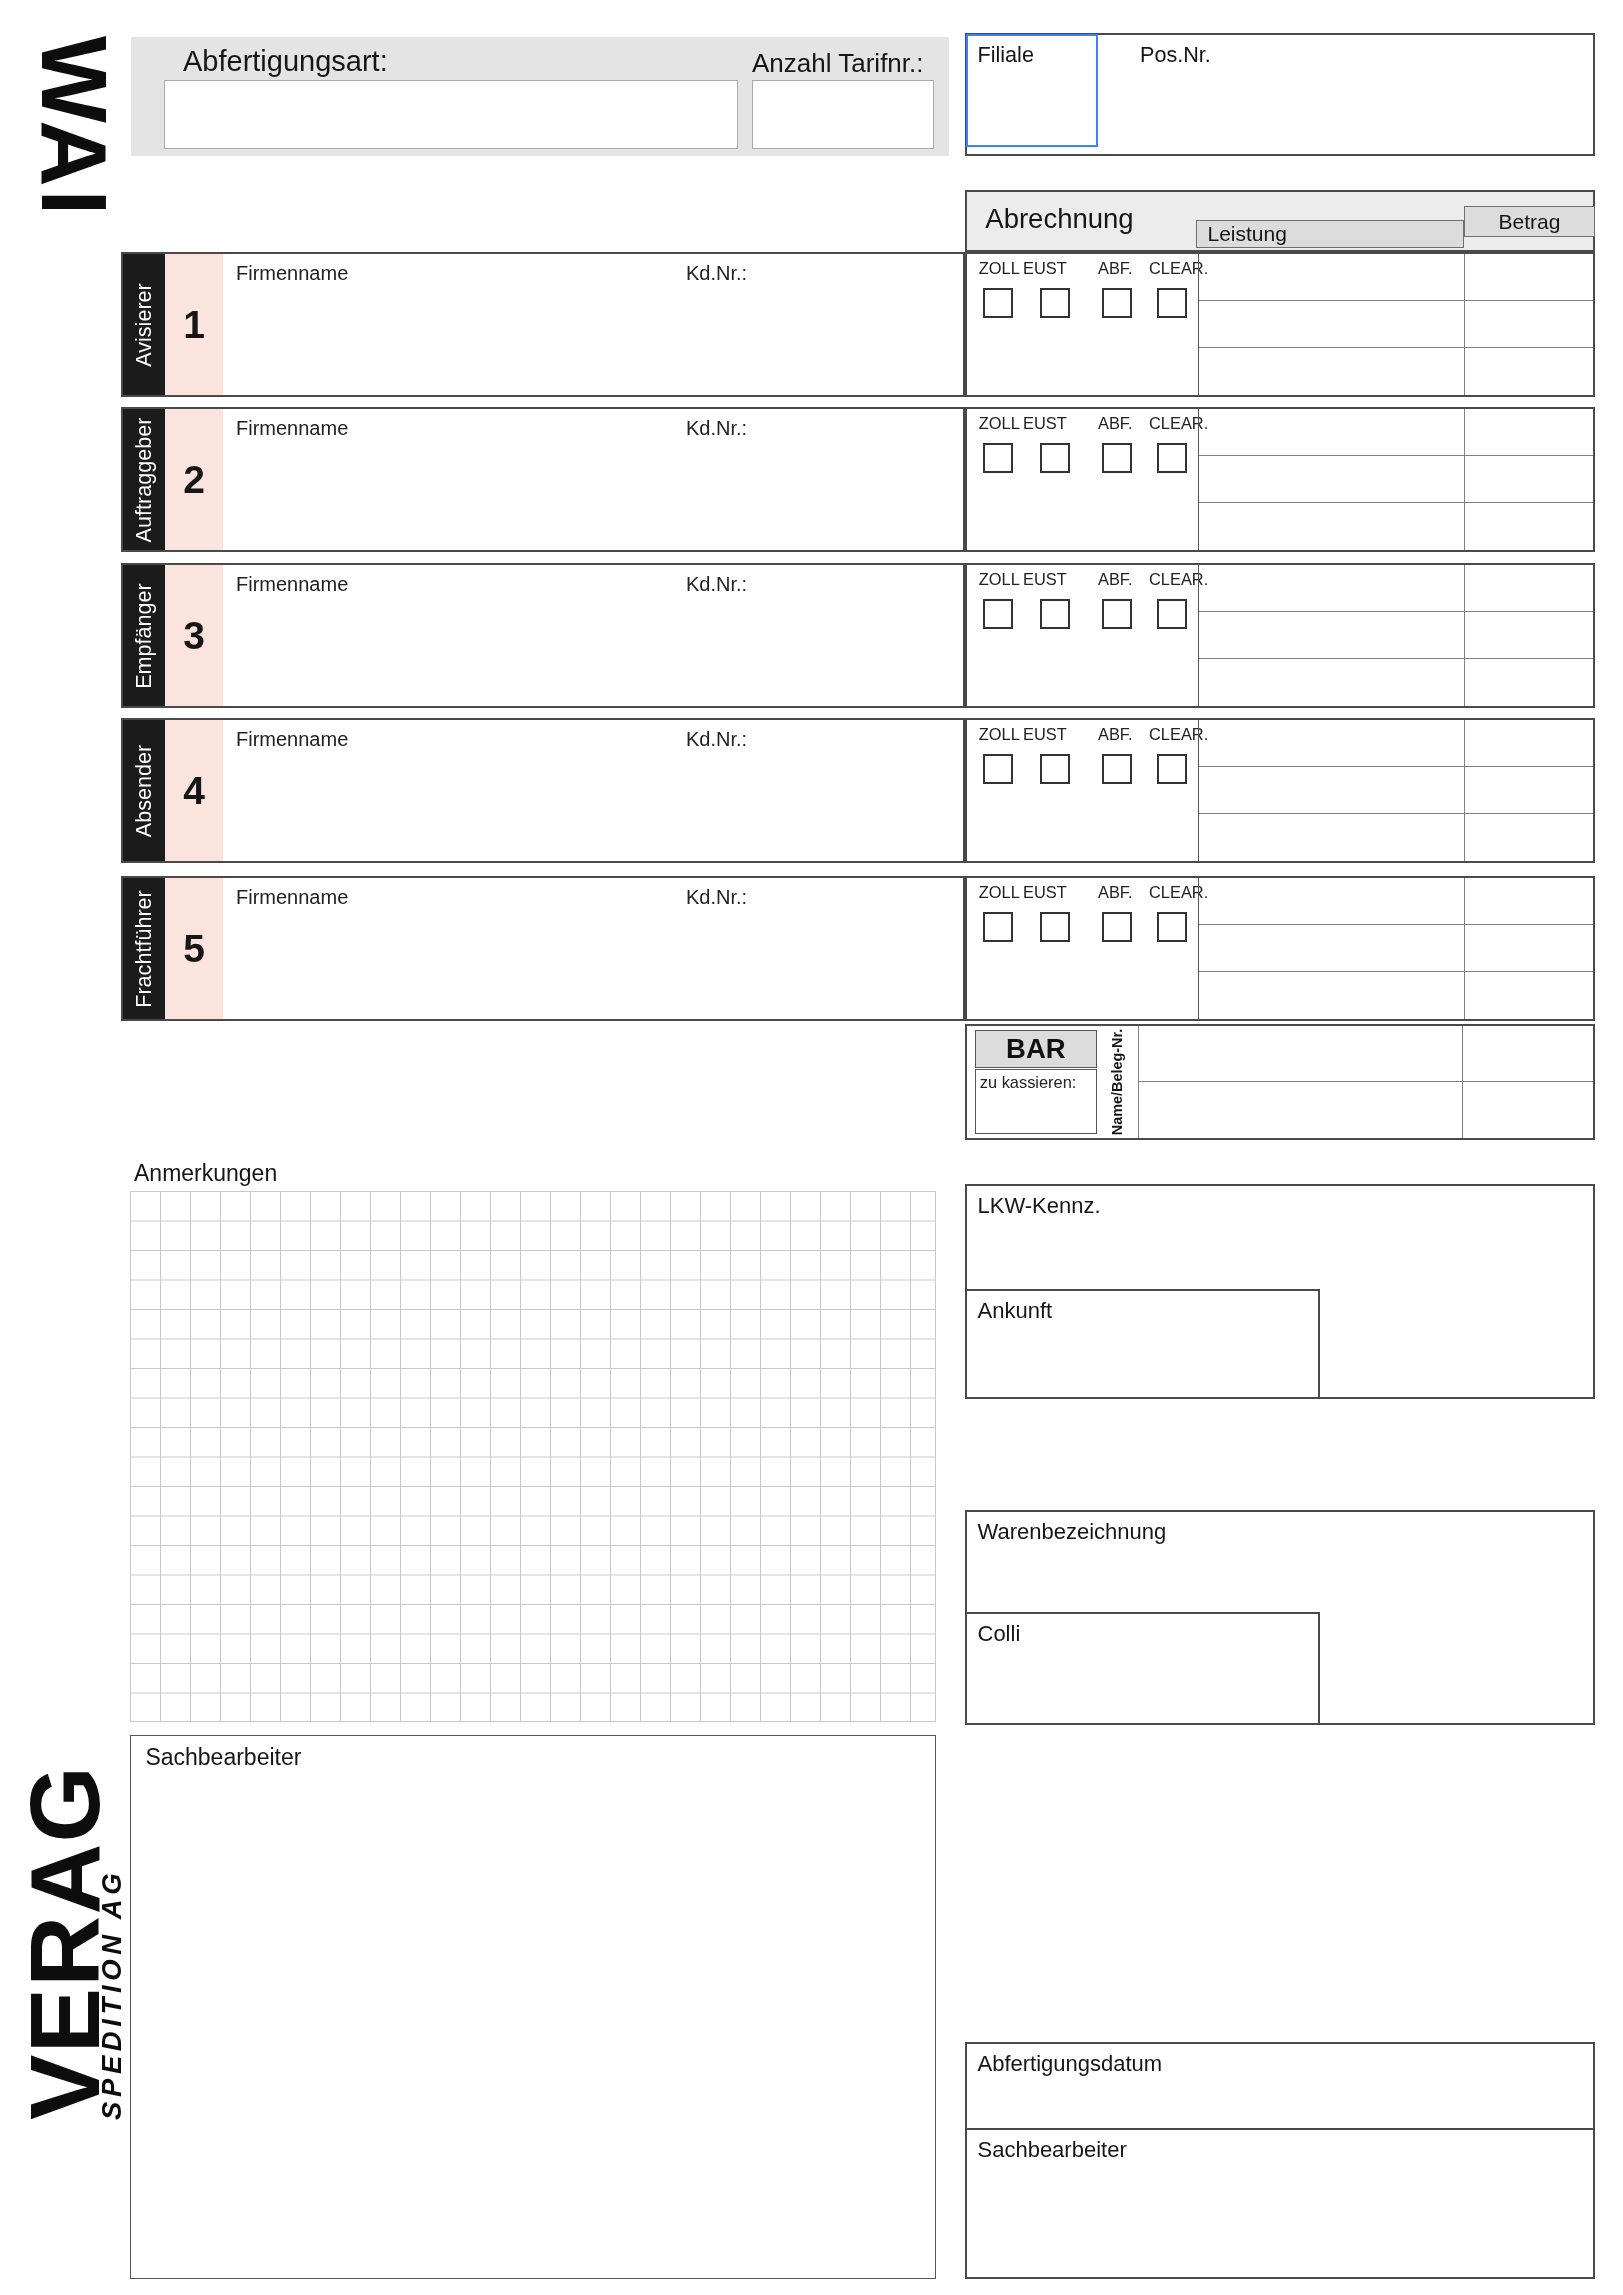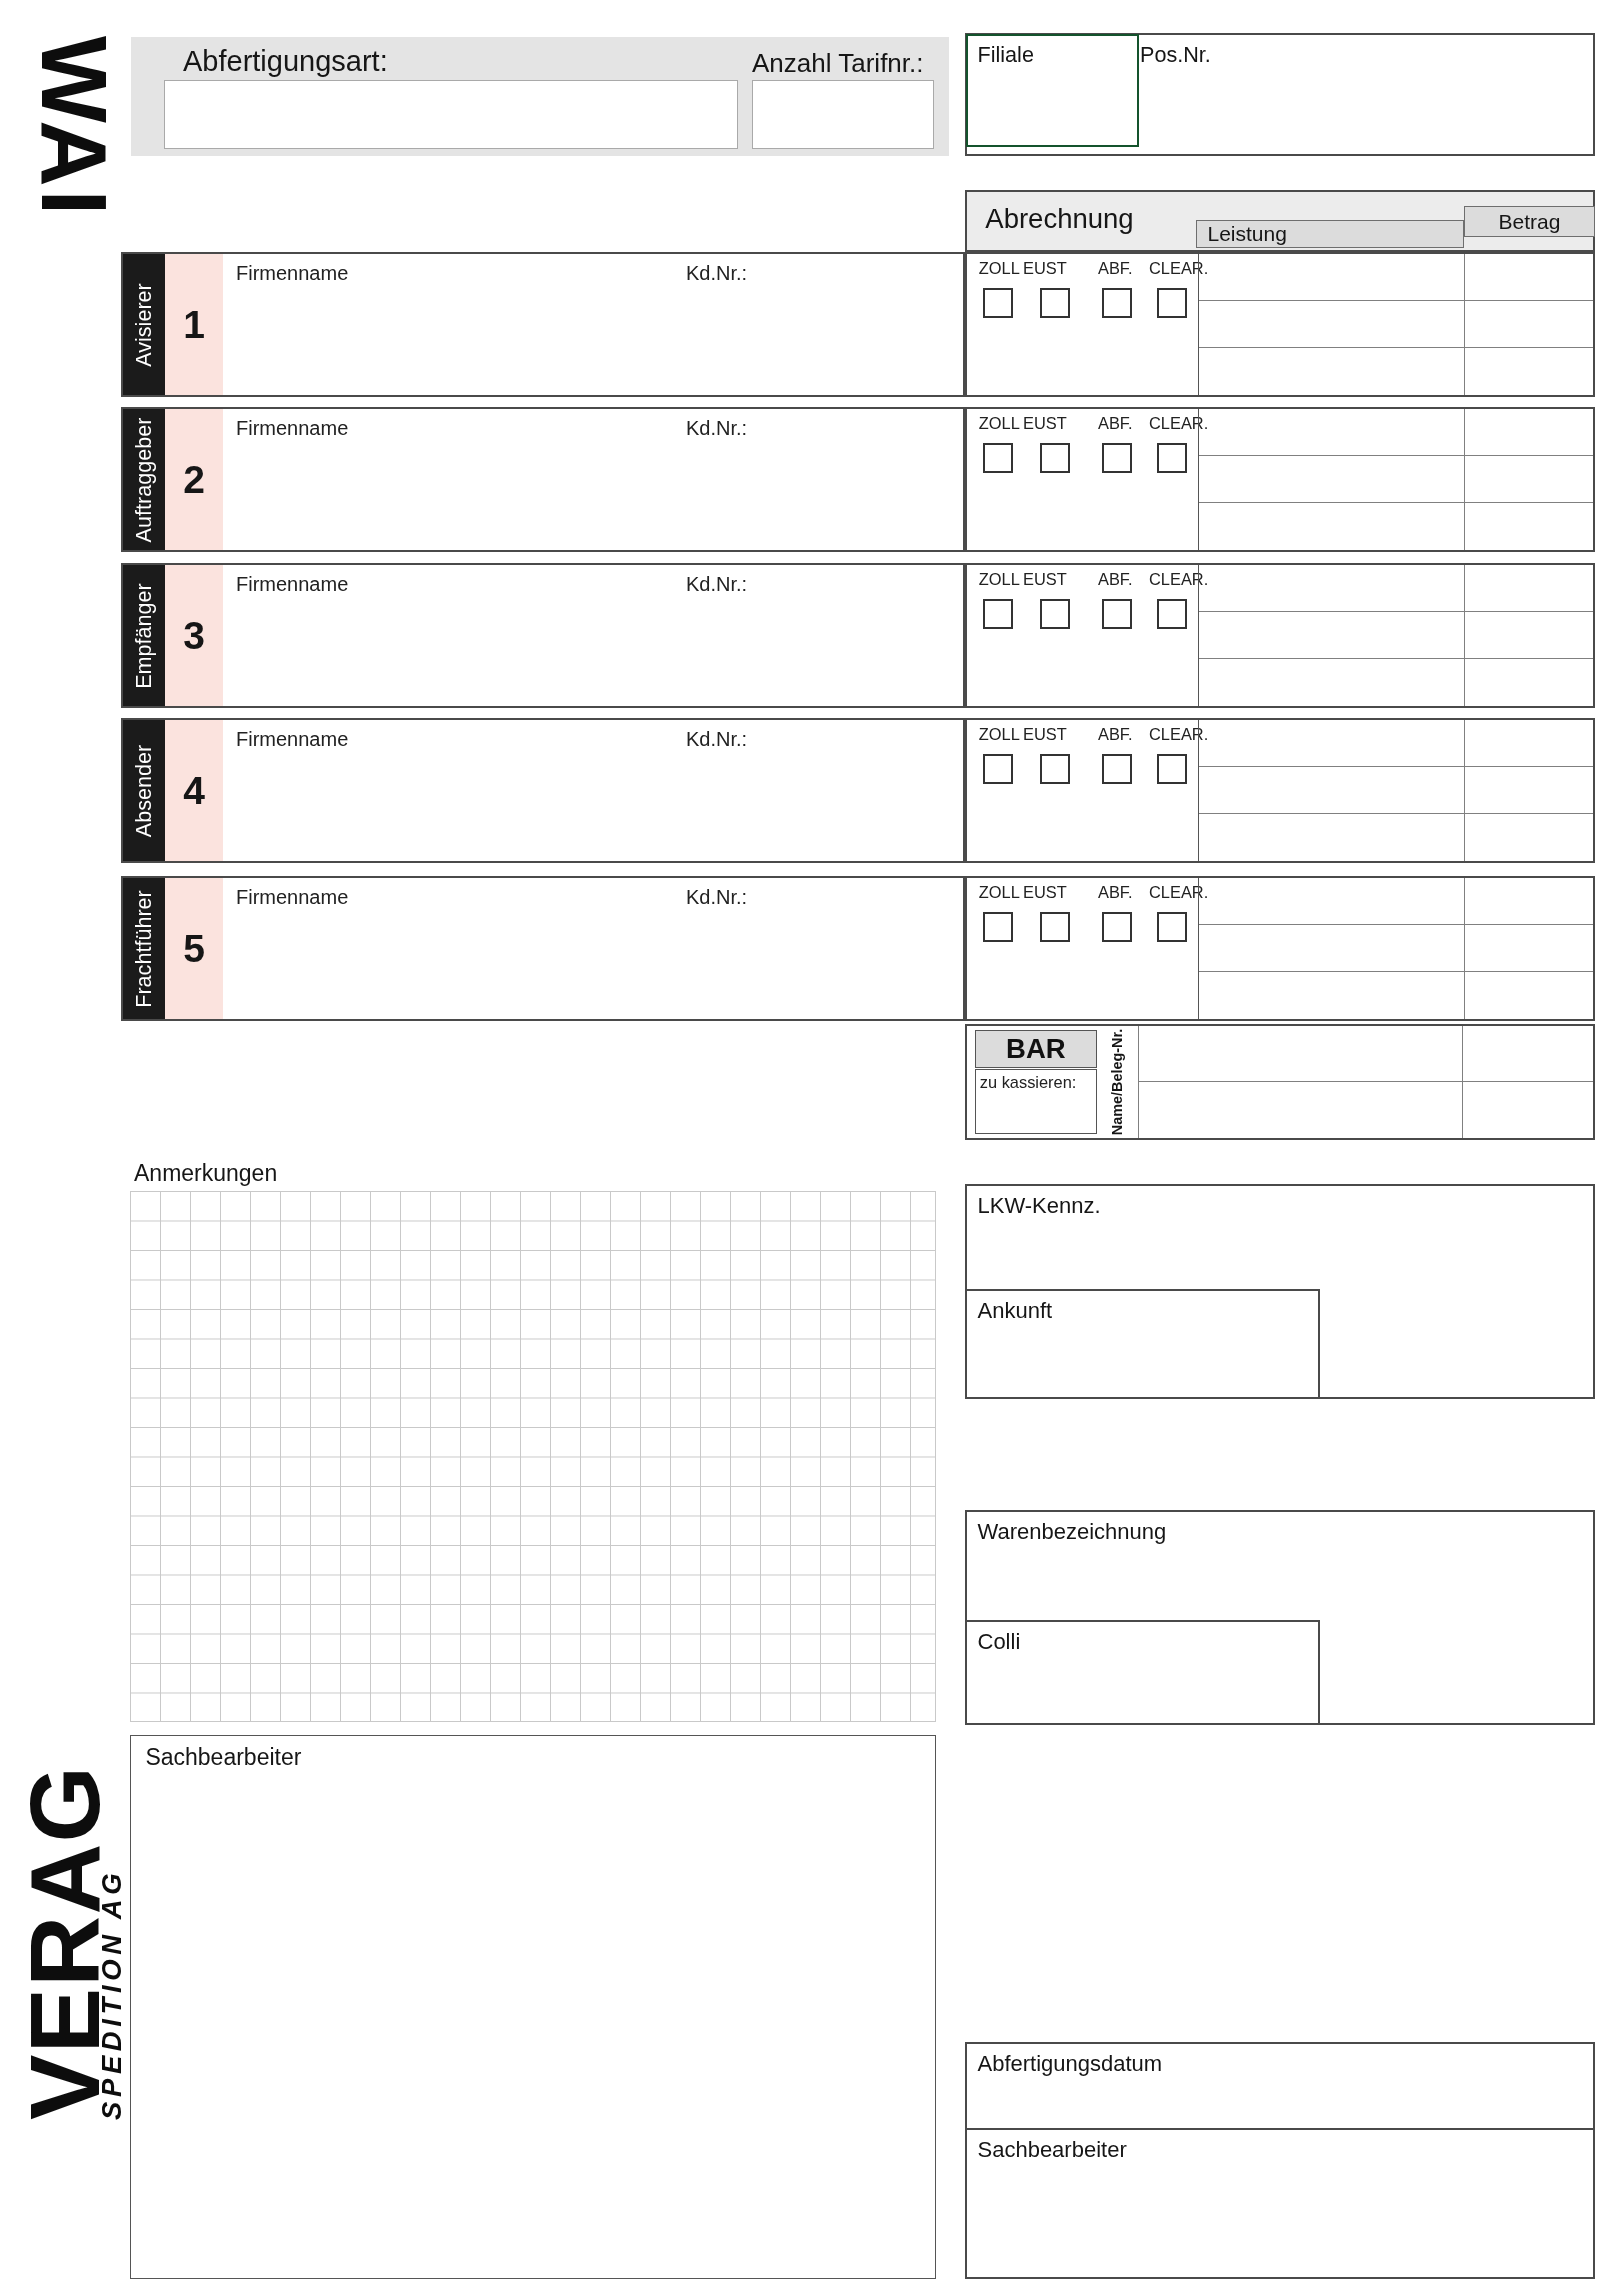--- a/index.html
+++ b/index.html
@@ -16,21 +16,21 @@
     font-size:92px; line-height:92px; font-weight:bold; letter-spacing:2.6px; white-space:nowrap; color:#0d0d0d;
   }
   .hdr-gray { left:131px; top:37px; width:818px; height:119px; background:#e4e4e4; }
   .hdr-gray .lbl-abf { position:absolute; left:52px; top:7.9px; font-size:29px; color:#161616; }
   .hdr-gray .lbl-anz { position:absolute; left:621px; top:10.5px; font-size:26px; color:#161616; }
   .inp { background:#fff; border:1.3px solid #a9a9a9; position:absolute; box-sizing:border-box; }
   .inp-abf { left:33px; top:43px; width:574px; height:69px; }
   .inp-anz { left:621px; top:43px; width:182px; height:69px; }
 
   .filiale-outer { left:965px; top:33px; width:630px; height:123px; border:2px solid #4a4a4a; background:#fff; }
-  .filiale-box { position:absolute; left:-0.7px; top:-0.7px; width:173px; height:113px; border:2px solid #14532d; box-sizing:border-box; }
+  .filiale-box { position:absolute; left:-0.7px; top:-0.7px; width:132px; height:113px; border:2px solid #3b82f6; box-sizing:border-box; }
   .filiale-box span, .posnr-lbl { font-size:21.6px; color:#161616; }
   .filiale-box span { position:absolute; left:9.2px; top:5.2px; }
   .posnr-lbl { position:absolute; left:173px; top:6.5px; }
 
   
   .abr-hdr { left:965px; top:190px; width:630px; height:62px; background:#ececec; border:2px solid #4a4a4a; }
   .abr-title { position:absolute; left:18.3px; top:10.5px; font-size:27.5px; color:#161616; }
   .hdr-cell { position:absolute; background:#dcdcdc; border:1.3px solid #6e6e6e; box-sizing:border-box;
               font-size:21px; color:#161616; display:flex; align-items:center; }
   .hdr-cell.leistung { left:229px; top:27.5px; width:268px; height:28px; padding-left:10.5px; }
@@ -85,21 +85,21 @@
 
   
   .rp-box { border:2px solid #4a4a4a; background:#fff; }
   .rp-label { position:absolute; left:10.5px; top:6.5px; font-size:22px; color:#161616; }
   .lkw-box   { left:965px; top:1184px; width:630px; height:215px; }
   .waren-box { left:965px; top:1510px; width:630px; height:215px; }
   .datum-box { left:965px; top:2042px; width:630px; height:237px; }
   .sub-left  { position:absolute; left:0; bottom:0; width:353px; border-top:2px solid #4a4a4a; border-right:2px solid #4a4a4a; box-sizing:border-box; }
   .sub-right { position:absolute; right:0; bottom:0; left:315px; border-top:2px solid #4a4a4a; box-sizing:border-box; }
   .lkw-box .sub-left, .lkw-box .sub-right { top:103px; }
-  .waren-box .sub-left, .waren-box .sub-right { top:108px; }
+  .waren-box .sub-left, .waren-box .sub-right { top:100px; }
   .datum-bottom { position:absolute; left:0; right:0; top:84px; bottom:0; border-top:2px solid #4a4a4a; box-sizing:border-box; }
 
   
   .verag-wrap { left:16.4px; top:1754px; width:98px; height:366px; }
   .verag-wrap span { position:absolute; left:0; top:366px; transform-origin:0 0; transform:rotate(-90deg);
     font-size:98px; line-height:98px; font-weight:bold; letter-spacing:1.3px; white-space:nowrap; color:#0d0d0d; }
   .sped-wrap { left:97px; top:1780px; width:33px; height:340px; }
   .sped-wrap span { position:absolute; left:0; top:340px; transform-origin:0 0; transform:rotate(-90deg);
     font-size:27.5px; line-height:30px; font-weight:bold; font-style:italic; letter-spacing:4.6px; white-space:nowrap; color:#0d0d0d; }
 </style>

